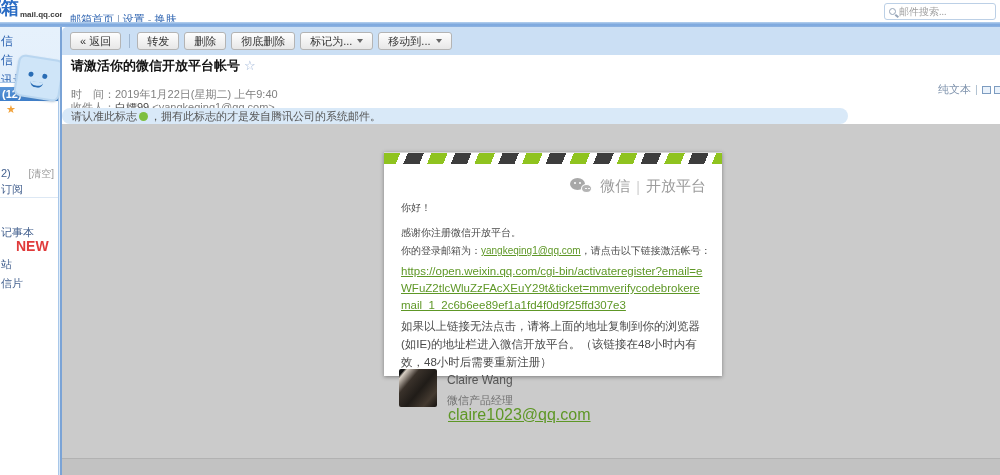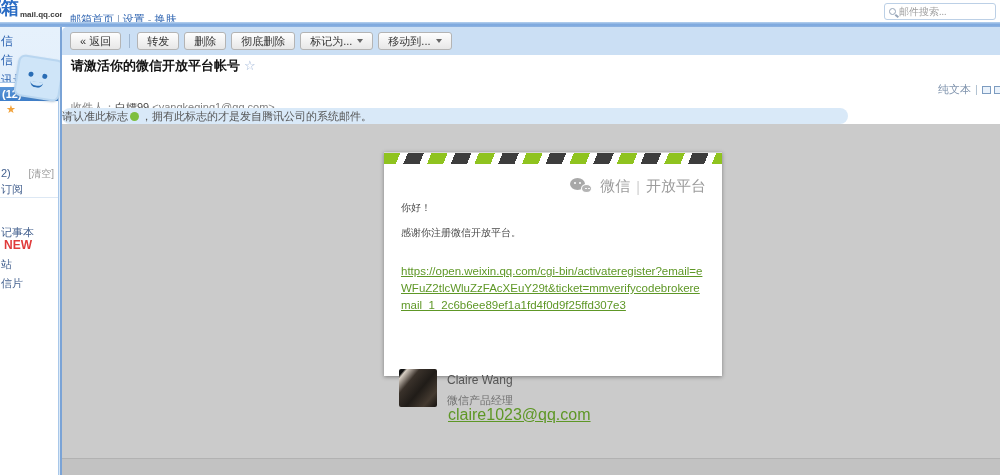--- a/index.html
+++ b/index.html
@@ -30,21 +30,21 @@
   .mascot { position:absolute; left:16px; top:30px; width:46px; height:42px; background:#cfe5f8; border:2px solid #b9d6f0; border-radius:7px; transform:rotate(9deg); box-shadow:0 1px 2px rgba(80,120,160,.35); z-index:3; }
   .mascot .eye { position:absolute; top:14px; width:5px; height:5px; border-radius:50%; background:#2a6db5; }
   .mascot .eye.l { left:10px; } .mascot .eye.r { left:24px; }
   .mascot .smile { position:absolute; left:13px; top:23px; width:13px; height:6px; border-bottom:2px solid #2a6db5; border-radius:0 0 8px 8px; }
   .folder-panel { position:absolute; left:0; top:55px; width:59px; height:393px; background:#fff; border:1px solid #a9c7e8; border-left:none; border-bottom:none; border-radius:0 5px 0 0; z-index:2; }
   .inbox-row { position:absolute; left:0; top:4px; width:58px; height:14px; background:linear-gradient(#5b96d8,#3e7ec9); color:#fff; font-size:11px; font-weight:bold; line-height:14px; padding-left:2px; cursor:pointer; }
   .row-star { position:absolute; left:6px; top:20px; color:#f2a33c; font-size:11px; cursor:pointer; }
   .frag-row { position:absolute; left:1px; color:#44618f; font-size:11px; cursor:pointer; white-space:nowrap; }
   .clear-link { position:absolute; right:4px; color:#999; font-size:10px; cursor:pointer; }
   .side-divider { position:absolute; left:0; top:114px; width:58px; height:1px; background:#dde8f4; }
-  .new-badge { position:absolute; left:4px; top:155px; color:#e03b3b; font-size:12px; font-weight:bold; }
+  .new-badge { position:absolute; left:16px; top:155px; color:#e03b3b; font-size:14px; font-weight:bold; }
   .content-edge { position:absolute; left:60px; top:27px; width:2px; height:448px; background:#7aa3d6; z-index:4; }
 
   
   .content { position:absolute; left:62px; top:27px; width:938px; height:448px; background:#fff; }
   .toolbar { position:absolute; left:0; top:0; width:938px; height:28px; background:#cbdff4; border-radius:5px 0 0 0; display:flex; align-items:center; padding-left:8px; }
   .tb-btn { height:18px; margin-right:5px; padding:0 9px; font-size:11px; color:#333; background:linear-gradient(#fefefe,#e7e7e7); border:1px solid #b4b4b4; border-radius:3px; cursor:pointer; font-family:inherit; display:inline-flex; align-items:center; }
   .tb-sep { width:1px; height:14px; background:#9fb6d0; margin:0 7px 0 3px; }
   .caret { display:inline-block; margin-left:5px; width:0; height:0; border-left:3.5px solid transparent; border-right:3.5px solid transparent; border-top:4px solid #666; }
 
   .subject-line { position:absolute; left:9px; top:30px; font-size:13px; font-weight:bold; color:#141414; }
@@ -52,21 +52,21 @@
   .hdr-line { position:absolute; left:9px; font-size:11px; color:#808080; }
   .hdr-label { color:#808080; }
   .from-name { color:#2f8a2f; font-weight:bold; }
   .to-name { color:#444; }
   .verified-dot { display:inline-block; width:9px; height:9px; border-radius:50%; background:#7ebf3f; margin-left:4px; vertical-align:-1px; cursor:pointer; }
   .card-ico { display:inline-block; width:11px; height:9px; border:1px solid #9fb6d0; background:#dcebfa; margin-left:4px; vertical-align:-1px; cursor:pointer; }
   .plainview { position:absolute; left:876px; top:55px; font-size:11px; color:#7f93ad; white-space:nowrap; }
   .plainview .v-sep { color:#aabccd; padding:0 4px; }
   .win-ico { display:inline-block; width:9px; height:8px; border:1px solid #7d9cc0; background:#eaf2fb; vertical-align:-1px; margin-right:3px; cursor:pointer; }
 
-  .notice-bar { position:absolute; left:0; top:81px; width:786px; height:16px; background:#d9e9f8; font-size:11px; color:#555; line-height:16px; padding-left:0;border-radius:8px; }
+  .notice-bar { position:absolute; left:0; top:81px; width:786px; height:16px; background:#d9e9f8; font-size:11px; color:#555; line-height:16px; padding-left:9px;border-radius:8px; }
   .notice-dot { display:inline-block; width:9px; height:9px; border-radius:50%; background:#7ebf3f; vertical-align:-1px; margin:0 2px; }
 
   .mail-area { position:absolute; left:0; top:97px; width:938px; height:351px; background:#cbcbcb; }
   .mail-footer-band { position:absolute; left:0; bottom:0; width:938px; height:17px; background:#c2c2c2; border-top:1px solid #b2b2b2; }
 
   
   .card { position:absolute; left:322px; top:28px; width:338px; height:224px; background:#fff; box-shadow:0 1px 4px rgba(0,0,0,.38); border-top:1px solid #d8d8d8; }
   .stripes { position:absolute; left:0; top:0; width:338px; height:11px;
     background:repeating-linear-gradient(112deg,#8fc31f 0 15px,#ffffff 15px 22px,#3d3d3d 22px 37px,#ffffff 37px 44px); }
   .brand { position:absolute; right:16px; top:24px; display:flex; align-items:center; color:#9c9c9c; }
@@ -150,20 +150,23 @@
           <span class="caret"></span>
         </button>
       <button class="tb-btn">
           <span>移动到...</span>
           <span class="caret"></span>
         </button>
     </div>
 
     <div class="subject-line"><span>请激活你的微信开放平台帐号</span><span class="subject-star">☆</span></div>
 
+    <div class="hdr-line" style="top:60px">
+      <span class="hdr-label">时　间：</span><span>2019年1月22日(星期二) 上午9:40</span>
+    </div>
     <div class="hdr-line" style="top:73px">
       <span class="hdr-label">收件人：</span><span class="to-name">白嫖99</span>
       <span>&lt;yangkeqing1@qq.com&gt;</span>
     </div>
 
     <div class="plainview">
       <span>纯文本</span><span class="v-sep">|</span><span class="win-ico"></span><span class="win-ico"></span>
     </div>
 
     <div class="notice-bar">
@@ -180,23 +183,27 @@
             <span class="wx-b1"></span>
             <span class="wx-b2"></span>
           </span>
           <span class="brand-name">微信</span>
           <span class="brand-sep">|</span>
           <span class="brand-product">开放平台</span>
         </div>
 
         <div class="body-text" style="top:48px">你好！</div>
         <div class="body-text" style="top:73px">感谢你注册微信开放平台。</div>
+        <div class="body-text" style="top:91px">
+          <span>你的登录邮箱为：</span><span class="green-link">yangkeqing1@qq.com</span><span>，请点击以下链接激活帐号：</span>
+        </div>
 
         <div class="act-link">https://open.weixin.qq.com/cgi-bin/activateregister?email=eWFuZ2tlcWluZzFAcXEuY29t&amp;ticket=mmverifycodebrokeremail_1_2c6b6ee89ef1a1fd4f0d9f25ffd307e3</div>
 
+        <div class="note-text">如果以上链接无法点击，请将上面的地址复制到你的浏览器(如IE)的地址栏进入微信开放平台。（该链接在48小时内有效，48小时后需要重新注册）</div>
 
         <div class="sig-avatar"></div>
         <div class="sig-name">Claire Wang</div>
         <div class="sig-title">微信产品经理</div>
         <div class="sig-email"><span class="green-link">claire1023@qq.com</span></div>
       </div>
 
       <div class="mail-footer-band"></div>
     </div>
   </div>

